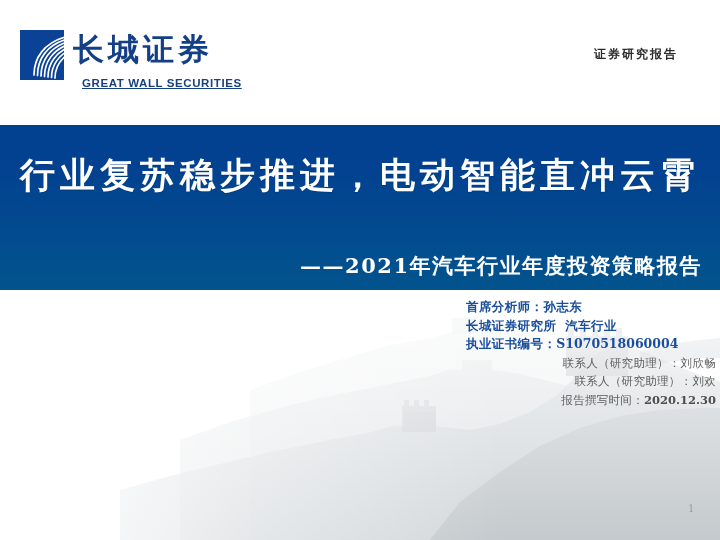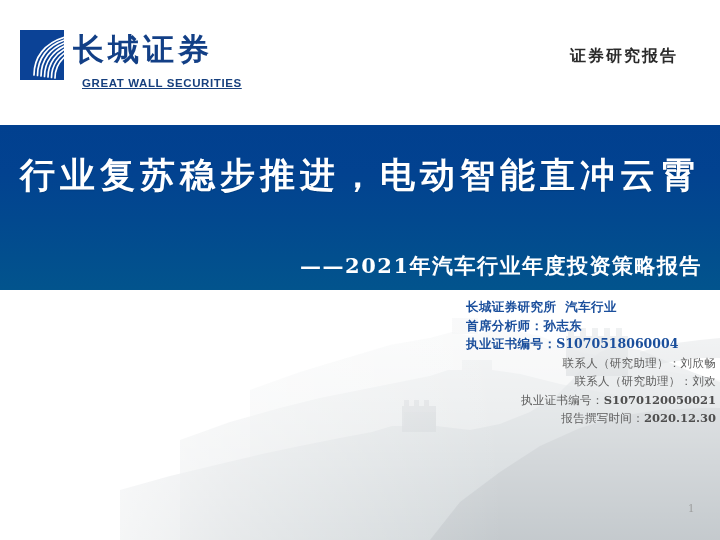--- a/index.html
+++ b/index.html
@@ -63,21 +63,21 @@
     font-size:11.5px;
     font-weight:700;
     color:#17407e;
     letter-spacing:0.6px;
     white-space:nowrap;
     text-decoration:underline;
   }
   .header-right {
     position:absolute; right:42px; top:46px;
     font-family:Liberation Serif, serif;
-    font-size:16px;
+    font-size:12px;
     font-weight:600;
     color:#2b2b2b;
     letter-spacing:2px;
     white-space:nowrap;
   }
 
   
   .banner {
     position:absolute; left:0; top:125px;
     width:720px; height:165px;
@@ -246,43 +246,40 @@
   </div>
 
   <div class="banner">
     <div class="banner-title">行业复苏稳步推进，电动智能直冲云霄</div>
     <div class="banner-subtitle">——2021年汽车行业年度投资策略报告</div>
   </div>
 
   <div class="info-block">
 
     <div class="info-line primary">
+      <span>首席分析师：</span><span>孙志东</span>
+    </div>
+
+    <div class="info-line primary">
       <span>长城证券研究所</span><span class="info-gap"></span><span>汽车行业</span>
-    </div>
-
-    <div class="info-line primary">
-      <span>首席分析师：</span><span>孙志东</span>
     </div>
 
     <div class="info-line primary">
       <span>执业证书编号：</span><span class="code">S1070518060004</span>
     </div>
 
     <div class="info-line secondary">
       <span>联系人（研究助理）：</span><span>刘欣畅</span>
     </div>
 
 
     <div class="info-line secondary">
       <span>联系人（研究助理）：</span><span>刘欢</span>
     </div>
 
-    <div class="info-line secondary">
-      <span>执业证书编号：</span><span class="code">S1070120050021</span>
-    </div>
 
     <div class="info-line secondary">
       <span>报告撰写时间：</span><span class="code">2020.12.30</span>
     </div>
   </div>
 
   <div class="page-number">1</div>
 
 </div>
 

